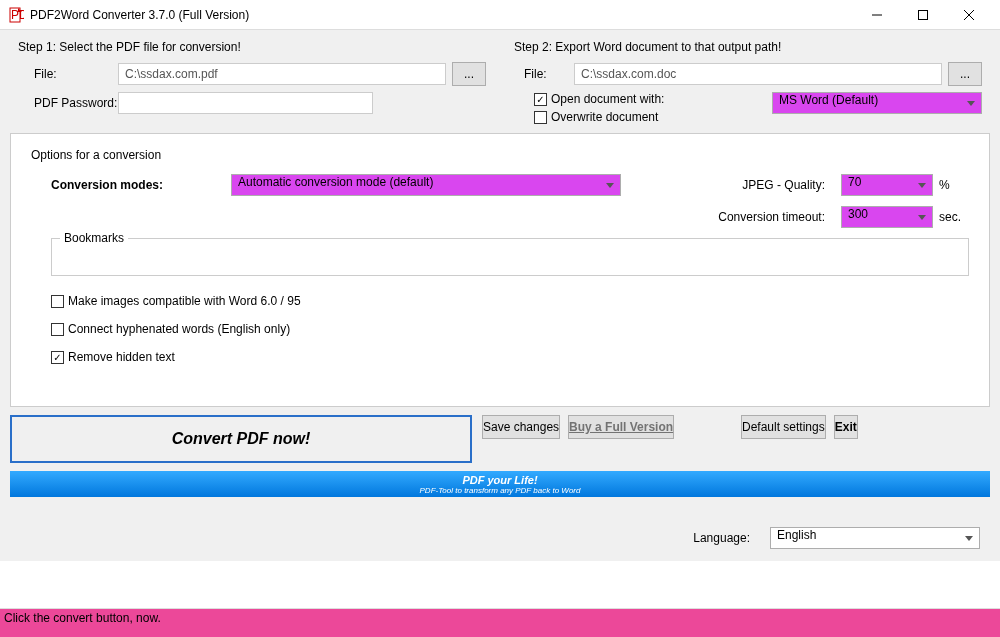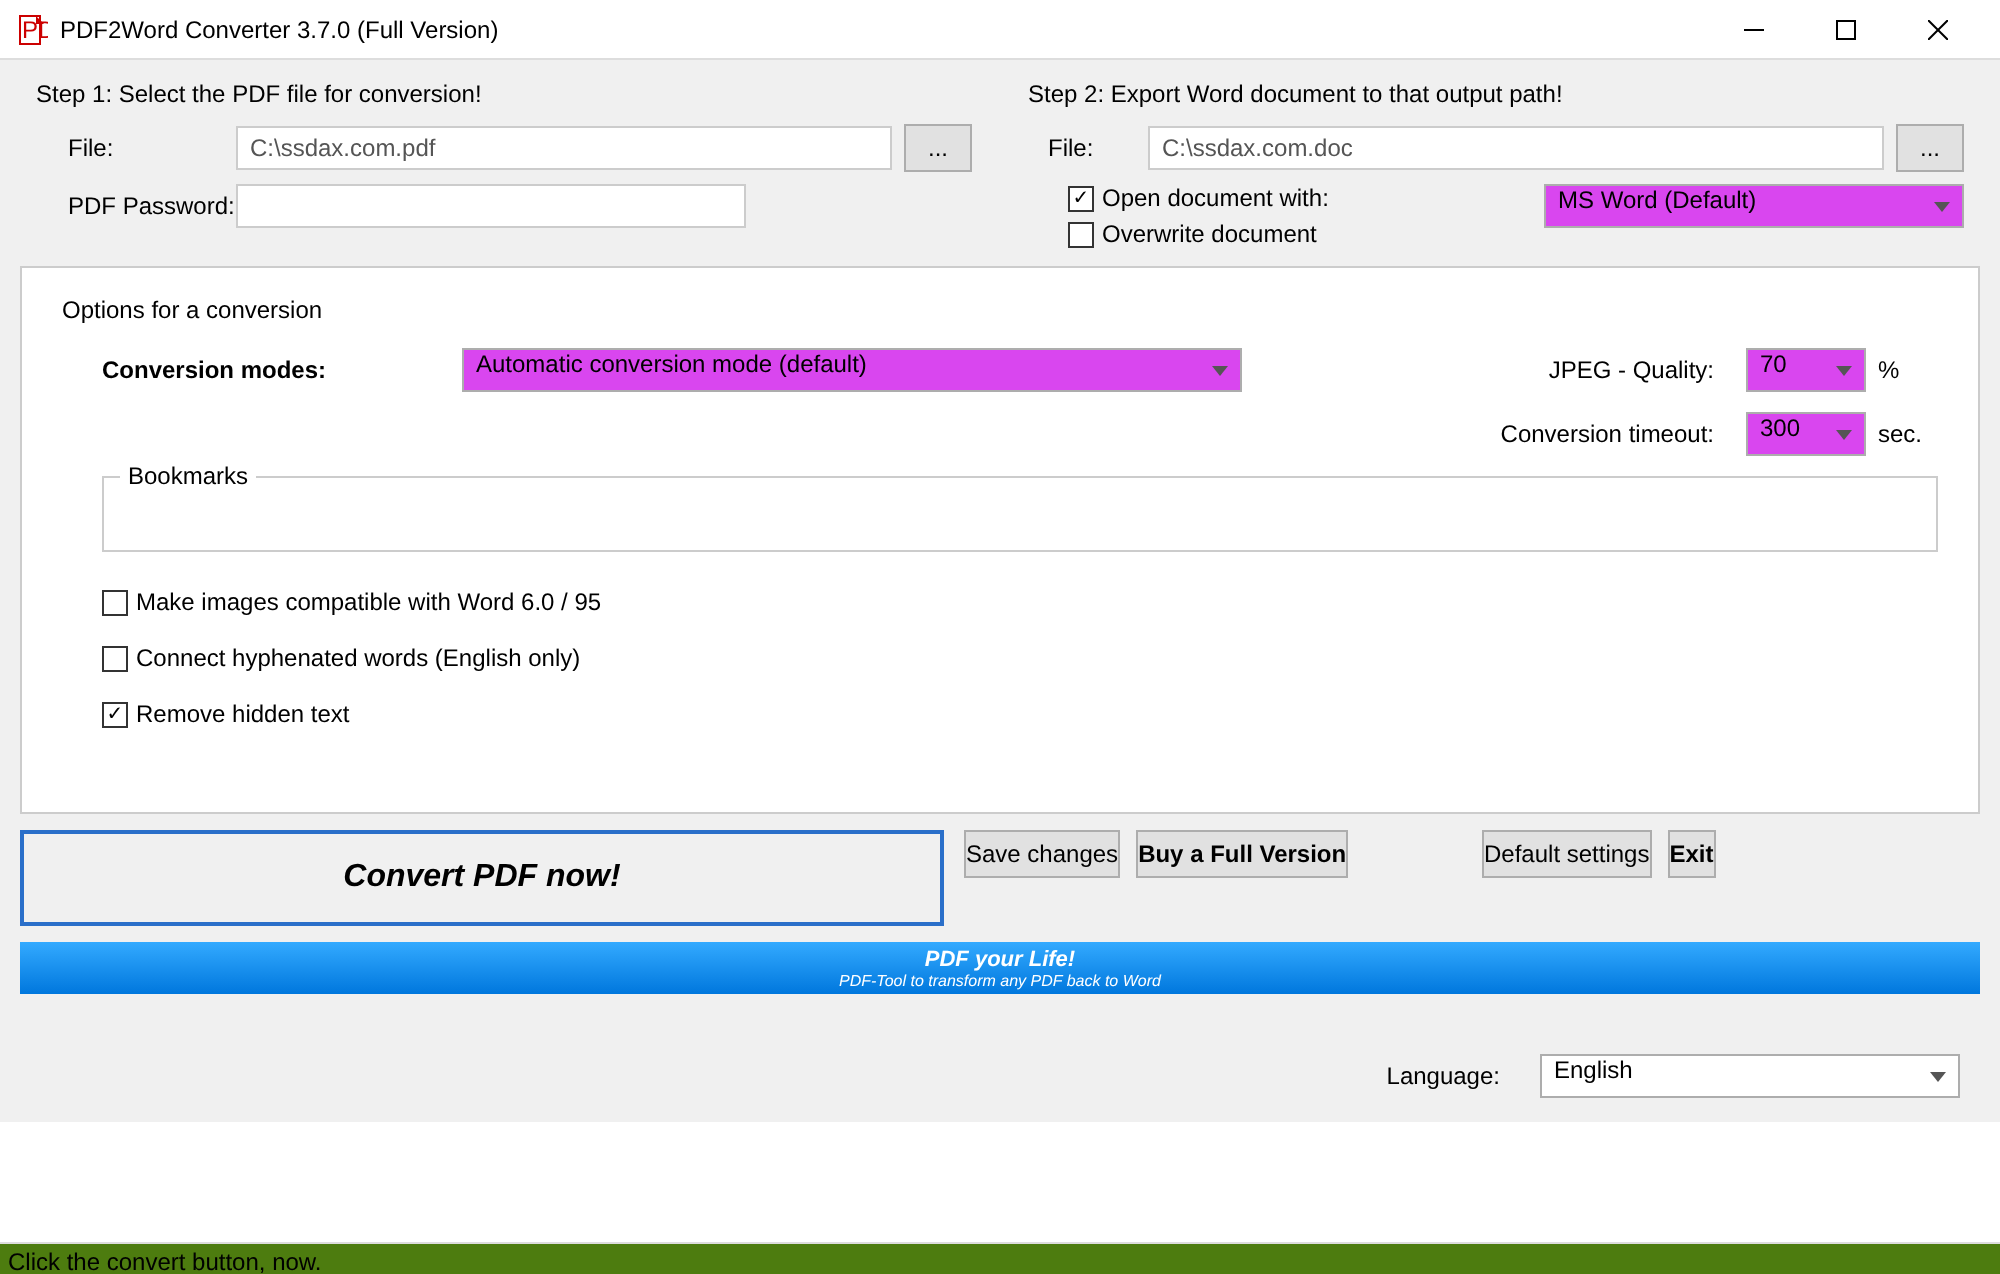--- a/index.html
+++ b/index.html
@@ -33,49 +33,49 @@
 .tab { padding: 4px 10px; border: 1px solid #ccc; background: #e8e8e8; margin-right: -1px; position: relative; }
 .tab.active { background: #fff; border-bottom: 1px solid #fff; z-index: 2; }
 .tabbody { background: #fff; border: 1px solid #ccc; margin-top: -1px; padding: 14px 20px 28px 20px; }
 
 .opt-title { margin-bottom: 12px; }
 .convrow { display: flex; align-items: center; margin-bottom: 10px; }
 .convrow .clabel { width: 200px; font-weight: 600; padding-left: 20px; }
 .modesel { width: 390px; }
 .rightcol { margin-left: auto; display: flex; align-items: center; }
 .rightcol .rlabel { margin-right: 16px; }
-.rightcol .sel { width: 60px; }
+.rightcol .sel { width: 92px; }
 .rightcol .unit { margin-left: 6px; width: 30px; }
 
 .group { border: 1px solid #ccc; margin: 8px 0 18px 20px; padding: 18px 20px; position: relative; }
 .group .glabel { position: absolute; top: -8px; left: 8px; background: #fff; padding: 0 4px; }
 .radios { display: flex; gap: 220px; }
 .radio { display: flex; align-items: center; }
 .rbox { width: 13px; height: 13px; border: 1px solid #333; border-radius: 50%; margin-right: 6px; display: flex; align-items: center; justify-content: center; background: #fff; }
 .rbox.checked::after { content: ""; width: 7px; height: 7px; background: #000; border-radius: 50%; }
 
 .chklist { margin-left: 20px; }
 .chklist .chk { margin-bottom: 14px; margin-left: 0; }
 
 .btnrow { display: flex; gap: 10px; padding: 8px 0; background: #f0f0f0; align-items: stretch; }
 .bigbtn { width: 462px; height: 48px; border: 2px solid #2a6fc9; background: #f0f0f0; display: flex; align-items: center; justify-content: center; font-size: 16px; font-weight: 700; font-style: italic; }
 .btncol { flex: 1; display: flex; flex-direction: row; gap: 8px; }
 .stdbtn { height: 24px; background: #e1e1e1; border: 1px solid #adadad; display: flex; align-items: center; justify-content: center; }
 .stdbtn.bold { font-weight: 700; }
-.stdbtn.grey { color: #000000; }
+.stdbtn.grey { color: #737373; text-decoration: underline; }
 
 .banner { height: 26px; background: linear-gradient(#33aaff, #0077dd); display: flex; flex-direction: column; align-items: center; justify-content: center; color: #fff; }
 .banner .b1 { font-weight: 700; font-style: italic; font-size: 11px; }
 .banner .b2 { font-size: 8px; font-style: italic; }
 
 .langrow { display: flex; align-items: center; justify-content: flex-end; padding: 30px 10px 12px 0; background: #f0f0f0; }
 .langrow .llabel { margin-right: 20px; }
 .langrow .sel { width: 210px; background: #fff; }
 
-.status { position: absolute; bottom: 0; left: 0; right: 0; height: 16px; padding: 2px 4px; border-top: 1px solid #ddd; background: #4d7c0f; }
+.status { position: absolute; bottom: 0; left: 0; right: 0; height: 29px; padding: 2px 4px; border-top: 1px solid #ddd; background: #ec4899; }
 </style>
 </head>
 <body>
 
 <div class="titlebar">
   <span class="icon">
     <svg width="16" height="16">
         <rect x="2" y="1" width="10" height="14" fill="#fff" stroke="#c00"></rect>
         <path d="M10 1 L14 5 L10 5 Z" fill="#c00"></path>
         <text x="3" y="12" font-size="6" fill="#c00">PDF</text>

